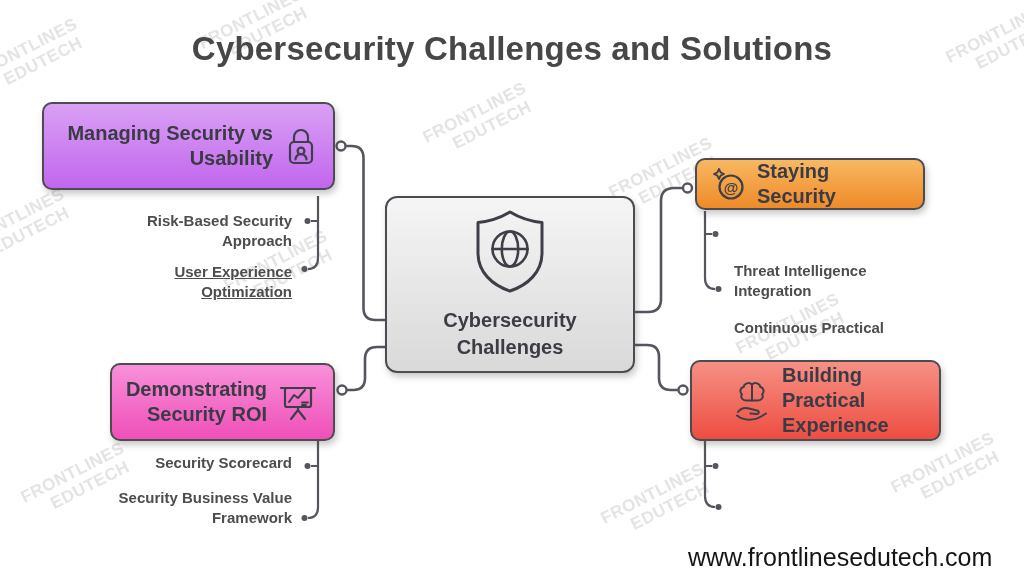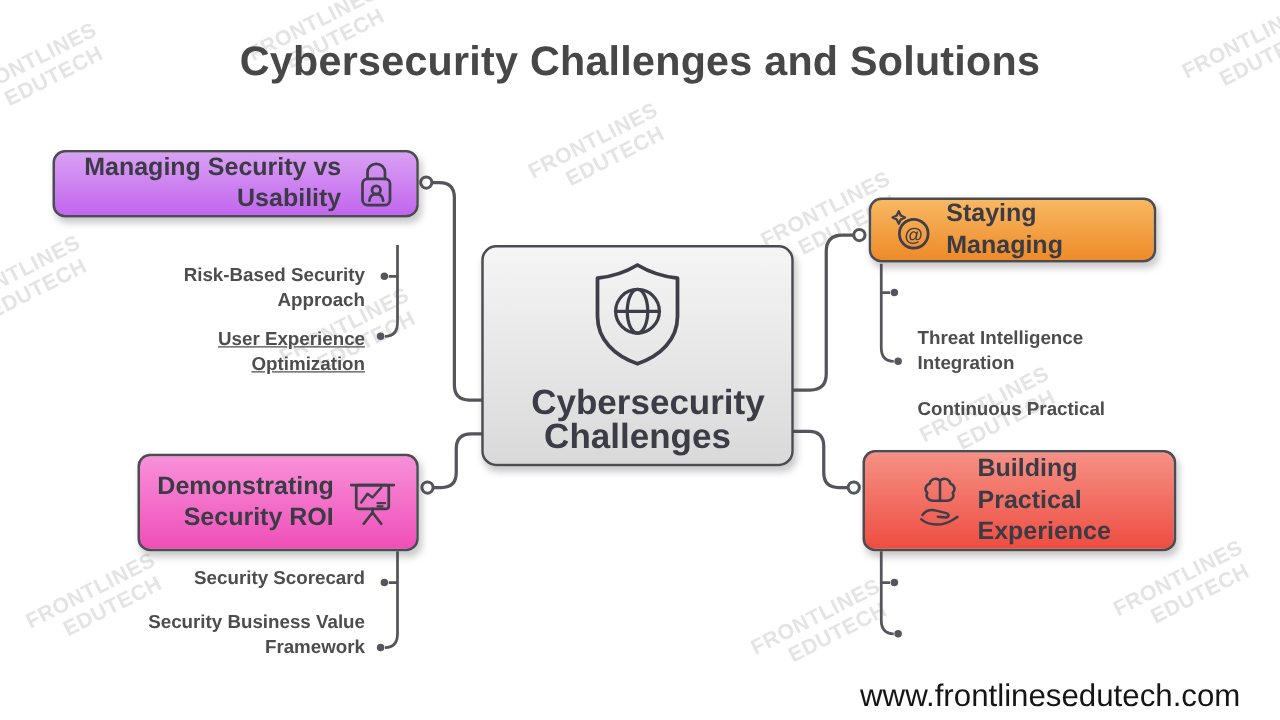--- a/index.html
+++ b/index.html
@@ -38,21 +38,21 @@
   .branch-box svg{flex:none;display:block;}
   
   .center-node{
     position:absolute;left:385px;top:196px;width:250px;height:177px;z-index:2;
     border:2.4px solid #4b4b52;border-radius:12px;box-sizing:border-box;
     background:linear-gradient(180deg,#f5f5f5,#d9d9d9);
     box-shadow:2px 4px 6px rgba(60,60,60,.28);
     display:flex;flex-direction:column;align-items:center;justify-content:center;gap:7px;
   }
   .center-label{
-    font-size:28px;line-height:27px;font-weight:bold;color:#3c3c46;
+    font-size:20px;line-height:27px;font-weight:bold;color:#3c3c46;
     text-align:center;width:170px;
   }
   
   .subcol{position:absolute;z-index:2;font-weight:bold;font-size:15px;line-height:20px;color:#4d4d4d;}
   .subcol.align-right{text-align:right;}
   .subcol.align-left{text-align:left;}
   .col0 .sub-item + .sub-item{margin-top:11px;text-decoration:underline;}
   .col1 .sub-item + .sub-item{margin-top:17px;}
   .col2 .sub-item + .sub-item{margin-top:15px;}
   .col3 .sub-item + .sub-item{margin-top:20px;}
@@ -113,21 +113,21 @@
       <svg width="78" height="88" viewBox="0 0 78 88">
         <path class="icon-stroke" stroke-width="3" d="M39 4 C29 10 17 13.5 7 14.5 V45 C7 64 21 77 39 83 C57 77 71 64 71 45 V14.5 C61 13.5 49 10 39 4 Z"></path>
         <circle class="icon-stroke" stroke-width="2.6" cx="39" cy="41" r="17.5"></circle>
         <ellipse class="icon-stroke" stroke-width="2.6" cx="39" cy="41" rx="8.2" ry="17.5"></ellipse>
         <path class="icon-stroke" stroke-width="2.6" d="M21.5 41 H56.5"></path>
       </svg>
     </span>
     <div class="center-label">Cybersecurity Challenges</div>
   </div>
 
-  <div class="branch-box text-right" style="left: 42px; top: 120px; width: 293px; height: 54px; background: linear-gradient(rgb(217, 160, 244), rgb(194, 102, 238)); justify-content: center;">
+  <div class="branch-box text-right" style="left: 42px; top: 102px; width: 293px; height: 88px; background: linear-gradient(rgb(217, 160, 244), rgb(194, 102, 238)); justify-content: center;">
     <span class="lbl">Managing Security vs Usability</span>
     <span>
       <svg width="36" height="42" viewBox="0 0 36 42">
         <path class="icon-stroke" stroke-width="2.2" d="M11 17 v-5 a7 7 0 0 1 14 0 v5"></path>
         <rect class="icon-stroke" stroke-width="2.2" x="7" y="17" width="22" height="21" rx="4"></rect>
         <circle class="icon-stroke" stroke-width="2.2" cx="18" cy="26" r="3.4"></circle>
         <path class="icon-stroke" stroke-width="2.2" d="M12.5 34.5 a5.5 5.5 0 0 1 11 0"></path>
       </svg>
     </span>
   </div>
@@ -137,21 +137,21 @@
   </div>
 
   <div class="branch-box text-left" style="left: 695px; top: 158px; width: 230px; height: 52px; background: linear-gradient(rgb(248, 184, 98), rgb(238, 138, 40));">
     <span>
       <svg width="36" height="36" viewBox="0 0 36 36">
         <circle class="icon-stroke" stroke-width="2.2" cx="20" cy="21" r="11.5"></circle>
         <text x="20" y="26.5" text-anchor="middle" font-size="15" font-weight="bold" fill="#3e3e49" font-family="Liberation Sans, sans-serif">@</text>
         <path class="icon-stroke" stroke-width="1.8" d="M8 3 l1.6 3.4 3.4 1.6 -3.4 1.6 -1.6 3.4 -1.6 -3.4 -3.4 -1.6 3.4 -1.6 z"></path>
       </svg>
     </span>
-    <span class="lbl">Staying Managing</span>
+    <span class="lbl">Staying Security</span>
   </div>
   <div class="subcol align-left col1" style="left:734px;top:224px;width:190px;margin-top:37px;">
     <div class="sub-item">Threat Intelligence Integration</div>
     <div class="sub-item">Continuous Practical</div>
   </div>
 
   <div class="branch-box text-right" style="left: 110px; top: 363px; width: 225px; height: 78px; background: linear-gradient(rgb(248, 144, 217), rgb(239, 79, 184));">
     <span class="lbl">Demonstrating Security ROI</span>
     <span>
       <svg width="42" height="42" viewBox="0 0 42 42">

